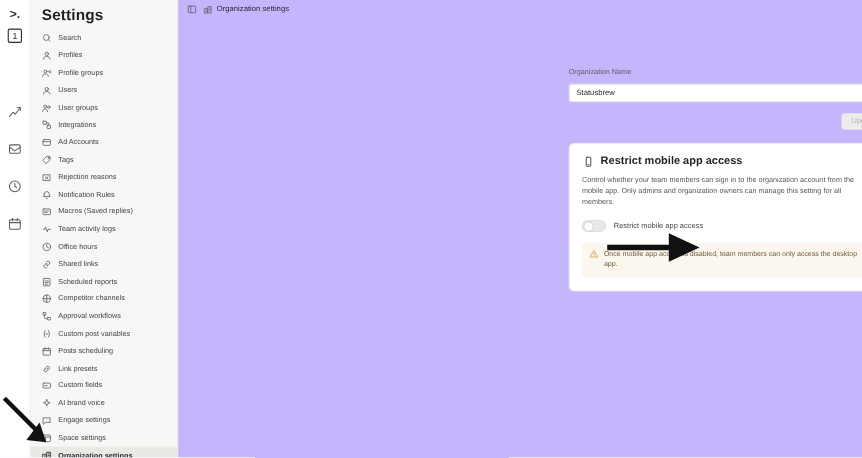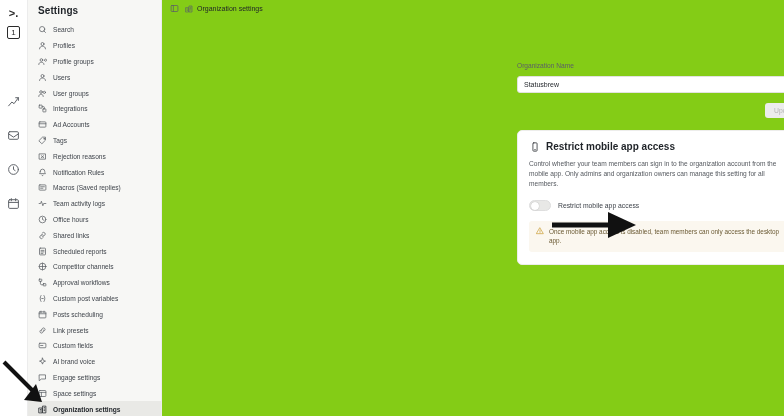--- a/index.html
+++ b/index.html
@@ -57,21 +57,21 @@
   .sidebar {
     width: 134px;
     flex: 0 0 134px;
     height: 416px;
     background: #f7f7f5;
     border-right: 1px solid #ececec;
     padding: 0 0 0 0;
     overflow: hidden;
   }
   .sidebar-title {
-    font-size: 10px;
+    font-size: 14px;
     font-weight: 700;
     color: #1f2328;
     padding: 5px 0 6px 10px;
     letter-spacing: 0.1px;
   }
   .nav {
     display: flex;
     flex-direction: column;
   }
   .nav-item {
@@ -96,21 +96,21 @@
     background: #e9e9e6;
     font-weight: 700;
     color: #1f2328;
   }
   .nav-item.active .ico { color: #1f2328; }
 
   
   .main {
     flex: 1 1 auto;
     height: 416px;
-    background: #84cc16;
+    background: #c4b5fd;
     position: relative;
   }
   .topbar {
     height: 17px;
     display: flex;
     align-items: center;
     gap: 6px;
     padding: 0 0 0 8px;
     font-size: 7px;
     color: #1f2328;

